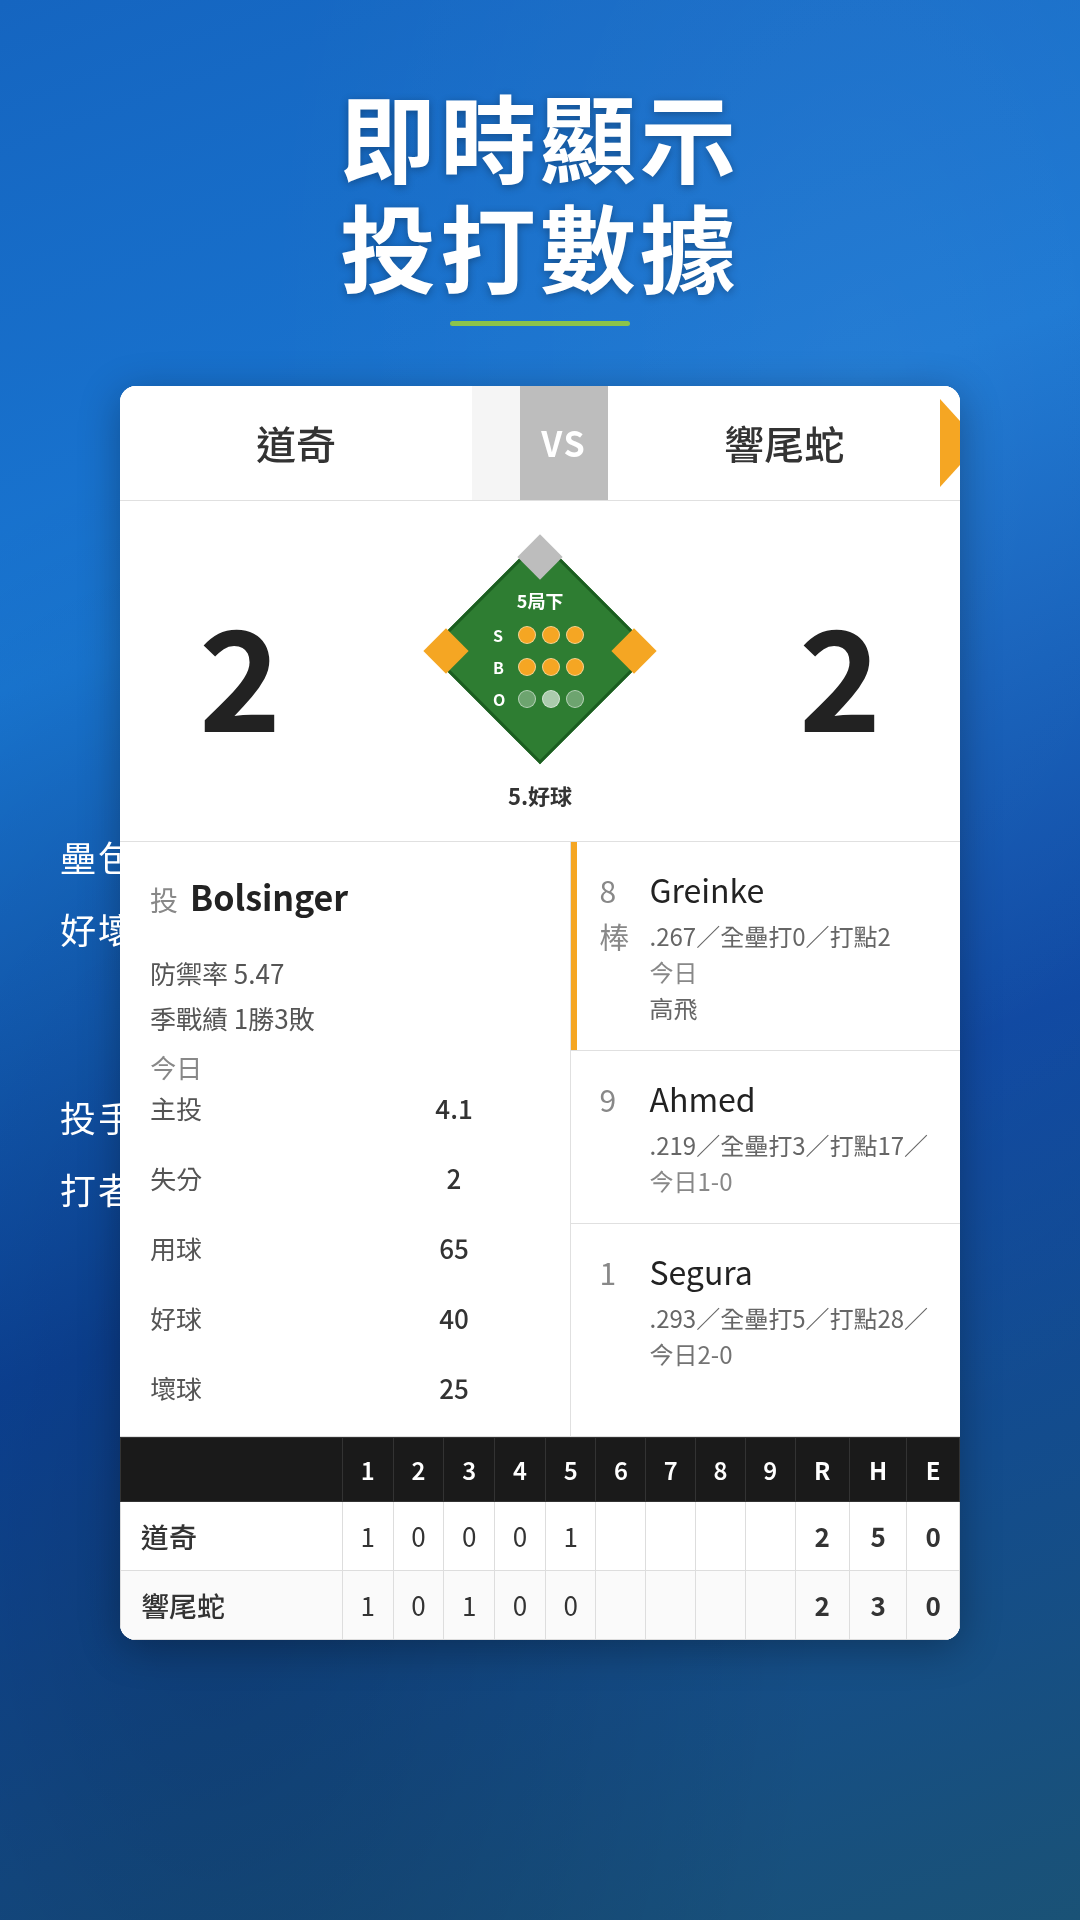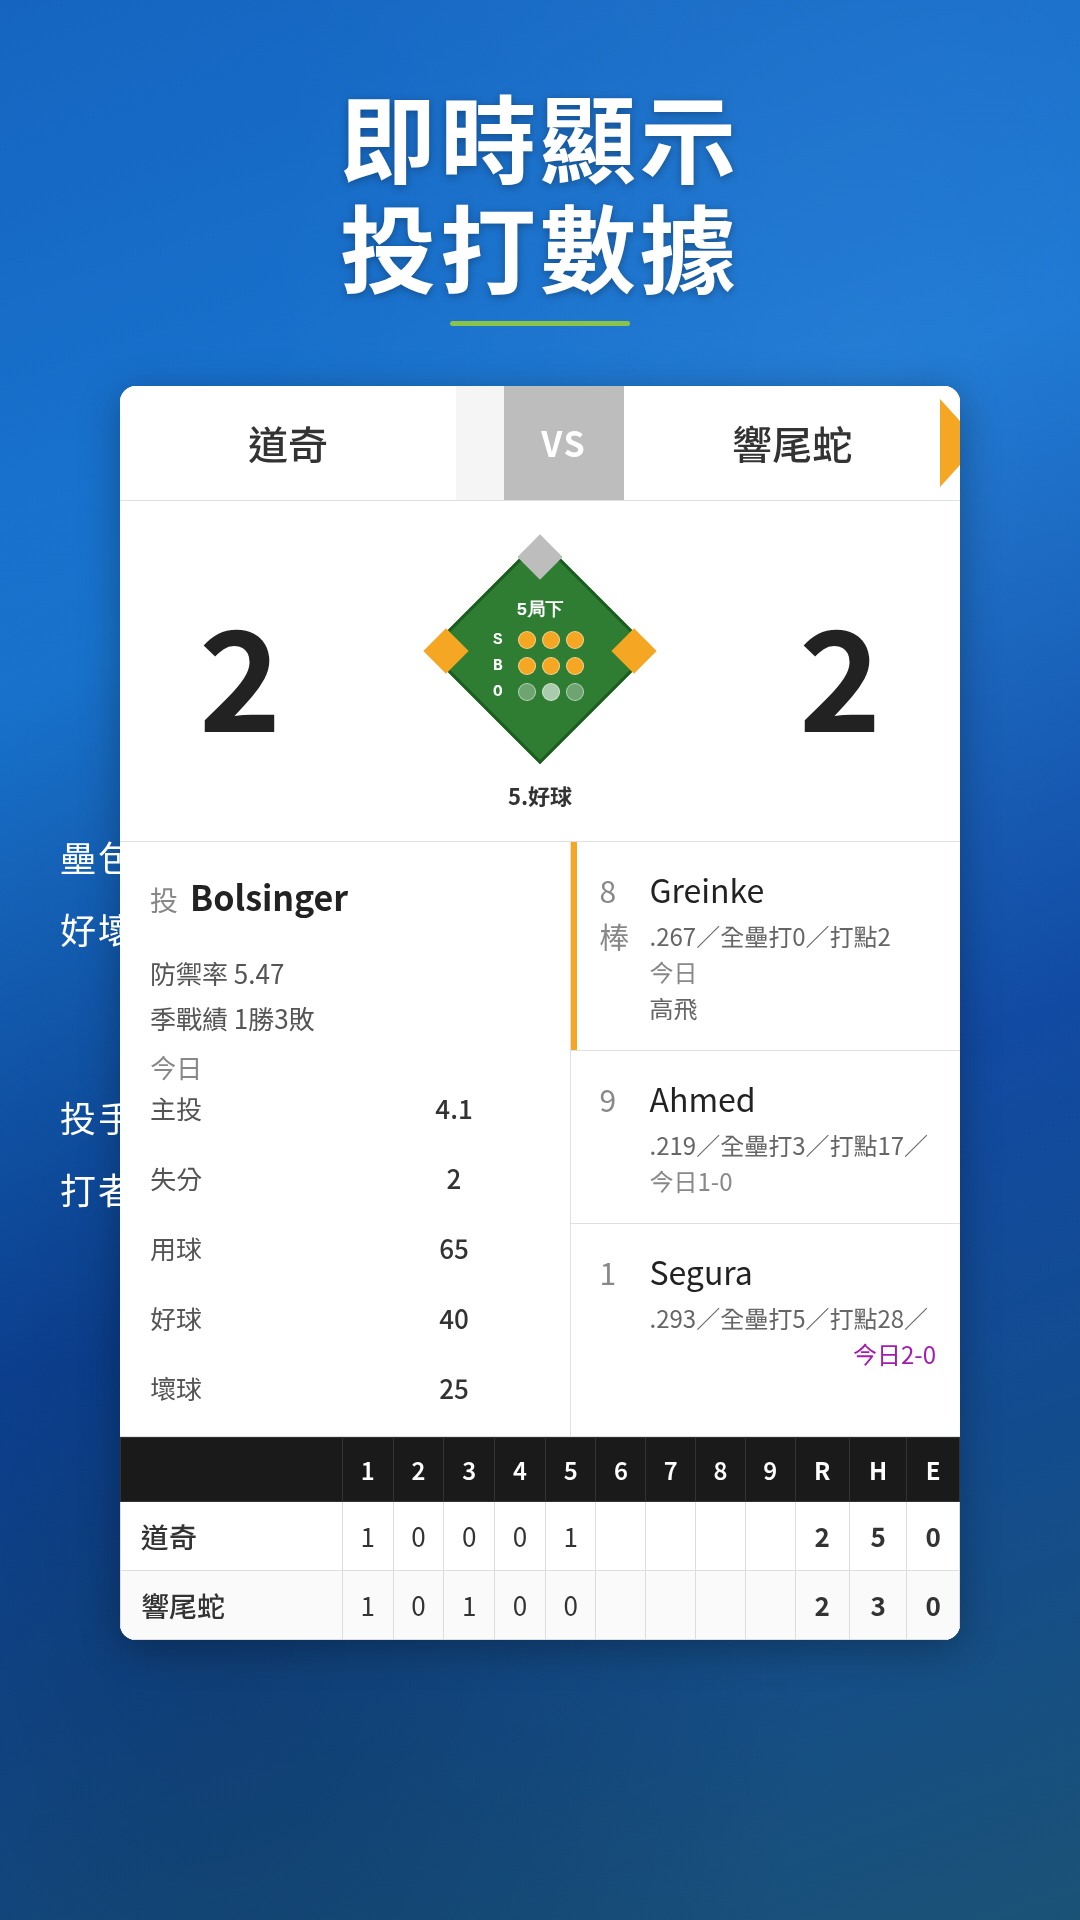--- a/index.html
+++ b/index.html
@@ -127,21 +127,21 @@
       border-top: 44px solid transparent;
       border-bottom: 44px solid transparent;
       border-left: 40px solid #f5a623;
       z-index: 2;
     }
 
     .vs-badge {
       display: flex;
       align-items: center;
       justify-content: center;
-      width: 120px;
+      width: 88px;
       background: #bdbdbd;
       color: white;
       font-size: 34px;
       font-weight: 700;
       letter-spacing: 2px;
       margin-left: 48px;
     }
 
     
     .score-area {
@@ -167,21 +167,20 @@
       display: flex;
       flex-direction: column;
       align-items: center;
       position: relative;
     }
 
     .diamond-wrapper {
       position: relative;
       width: 240px;
       height: 240px;
-      font-family: Liberation Mono, monospace;
     }
 
     .diamond-field {
       position: absolute;
       top: 50%;
       left: 50%;
       transform: translate(-50%, -50%) rotate(45deg);
       width: 160px;
       height: 160px;
       background: #2e7d32;
@@ -547,21 +546,21 @@
               <div class="batter-stats" style="color: rgb(136, 136, 136);">今日1-0</div>
             </div>
           </div>
           <div class="batter-item">
             <div style="display: flex; flex-direction: column; align-items: center; min-width: 55px;">
               <div class="batter-order">1</div>
             </div>
             <div class="batter-details">
               <div class="batter-name">Segura</div>
               <div class="batter-stats">.293／全壘打5／打點28／</div>
-              <div class="batter-stats" style="color: #a21caf; text-align: right;">今日2-0</div>
+              <div class="batter-stats" style="color: #737373;">今日2-0</div>
             </div>
           </div>
         </div>
 
     </div>
 
     <div class="scoreboard">
       <table class="score-table">
         <thead>
           <tr>

